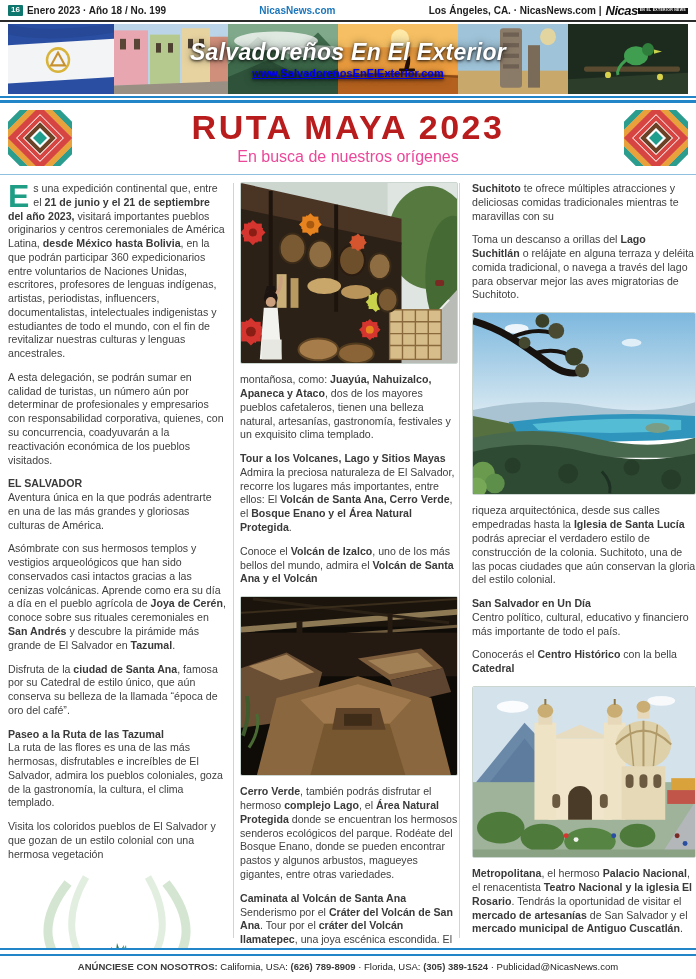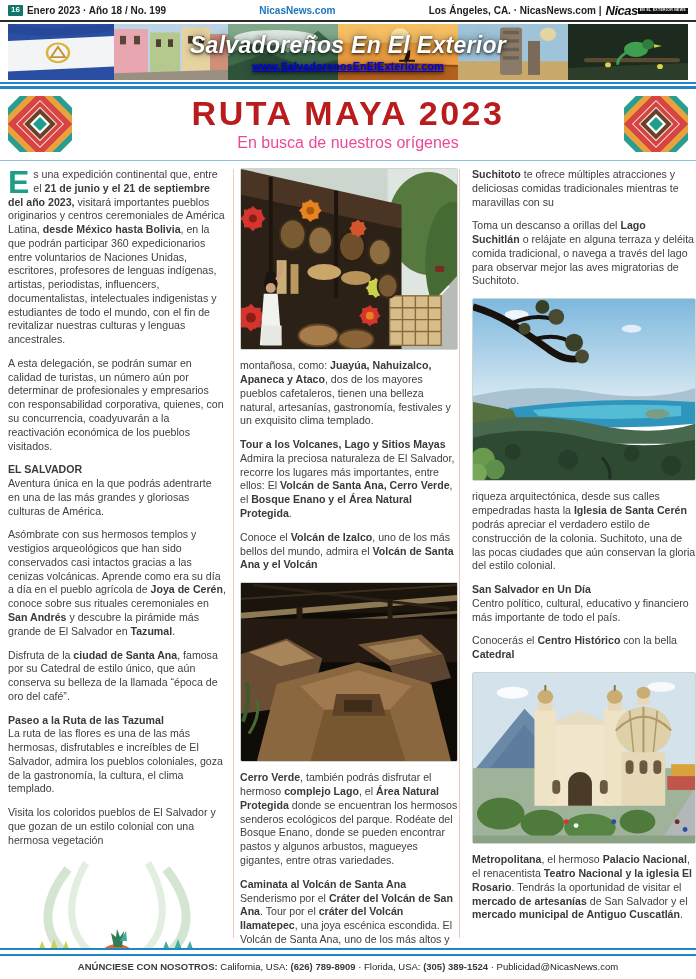--- a/index.html
+++ b/index.html
@@ -11,21 +11,21 @@
           border-bottom:2px solid #2b2b2b;font-size:10px;font-weight:bold;color:#1d1d1d;}
   .topbar-left{display:flex;align-items:center;gap:4px;}
   .pagenum{background:#0f766e;color:#fff;font-size:8px;padding:1px 3px;border-radius:1px;line-height:1.1;}
   .topbar-center{color:#1b75bb;text-decoration:none;}
   .topbar-right{display:flex;align-items:center;gap:4px;}
   .brand{display:inline-flex;align-items:center;line-height:1;}
   .brand-name{font-style:italic;font-weight:900;font-size:13px;color:#101010;letter-spacing:-.5px;}
   .brand-tag{background:#101010;color:#fff;font-size:3.5px;padding:1px 2px;letter-spacing:.3px;margin-top:1px;}
 
   
-  .banner{position:relative;margin:2px 8px 0;height:56px;}
+  .banner{position:relative;margin:2px 8px 0;height:70px;}
   .banner svg{display:block;width:100%;height:100%;}
   .banner-text{position:absolute;inset:0;display:flex;flex-direction:column;align-items:center;justify-content:center;
                color:#fff;text-shadow:0 1px 3px rgba(0,0,0,.85),0 0 8px rgba(0,0,0,.55);pointer-events:none;}
   .banner-title{font-size:23px;font-weight:bold;font-style:italic;letter-spacing:.3px;}
   .banner-url{font-size:11px;font-weight:bold;margin-top:1px;}
   .bluebar{height:7px;background:linear-gradient(#2285c8 0 2px,#fff 2px 4px,#2285c8 4px 7px);margin-top:2px;}
 
   
   .masthead{display:flex;align-items:center;padding:7px 8px 5px;gap:10px;}
   .masthead-center{flex:1;text-align:center;}
@@ -389,21 +389,21 @@
               <circle cx="102" cy="44" r="9" fill="#3a3f28"></circle>
             <circle cx="110" cy="58" r="7" fill="#4a4a33"></circle>
               <circle cx="70" cy="8" r="7" fill="#3a3f28"></circle>
             <circle cx="52" cy="30" r="6" fill="#44482e"></circle>
           </g>
           <circle cx="10" cy="162" r="12" fill="#6a9a4e"></circle>
             <circle cx="22" cy="172" r="10" fill="#5d8f4a"></circle>
           <circle cx="4" cy="176" r="10" fill="#77a858"></circle>
         </svg>
       </div>
-      <p class="para"><span>riqueza arquitectónica, desde sus calles empedradas hasta la </span><span class="b">Iglesia de Santa Cerén</span><span> podrás apreciar el verdadero estilo de construcción de la colonia. Suchitoto, una de las pocas ciudades que aún conservan la gloria del estilo colonial.</span></p>
+      <p class="para"><span>riqueza arquitectónica, desde sus calles empedradas hasta la </span><span class="b">Iglesia de Santa Lucía</span><span> podrás apreciar el verdadero estilo de construcción de la colonia. Suchitoto, una de las pocas ciudades que aún conservan la gloria del estilo colonial.</span></p>
       <h3 class="subhead">San Salvador en Un Día</h3>
       <p class="para"><span>Centro político, cultural, educativo y financiero más importante de todo el país.</span></p>
       <p class="para"><span>Conocerás el </span><span class="b">Centro Histórico</span><span> con la bella </span><span class="b">Catedral</span></p>
 
       <div class="photo">
         <svg viewBox="0 0 224 172">
           <rect width="224" height="172" fill="#d4e2ec"></rect>
           <ellipse cx="40" cy="20" rx="16" ry="6" fill="#fff" opacity=".9"></ellipse>
           <ellipse cx="190" cy="14" rx="14" ry="5" fill="#fff" opacity=".8"></ellipse>
           <polygon points="0,100 52,36 112,100" fill="#6a88a8"></polygon>

